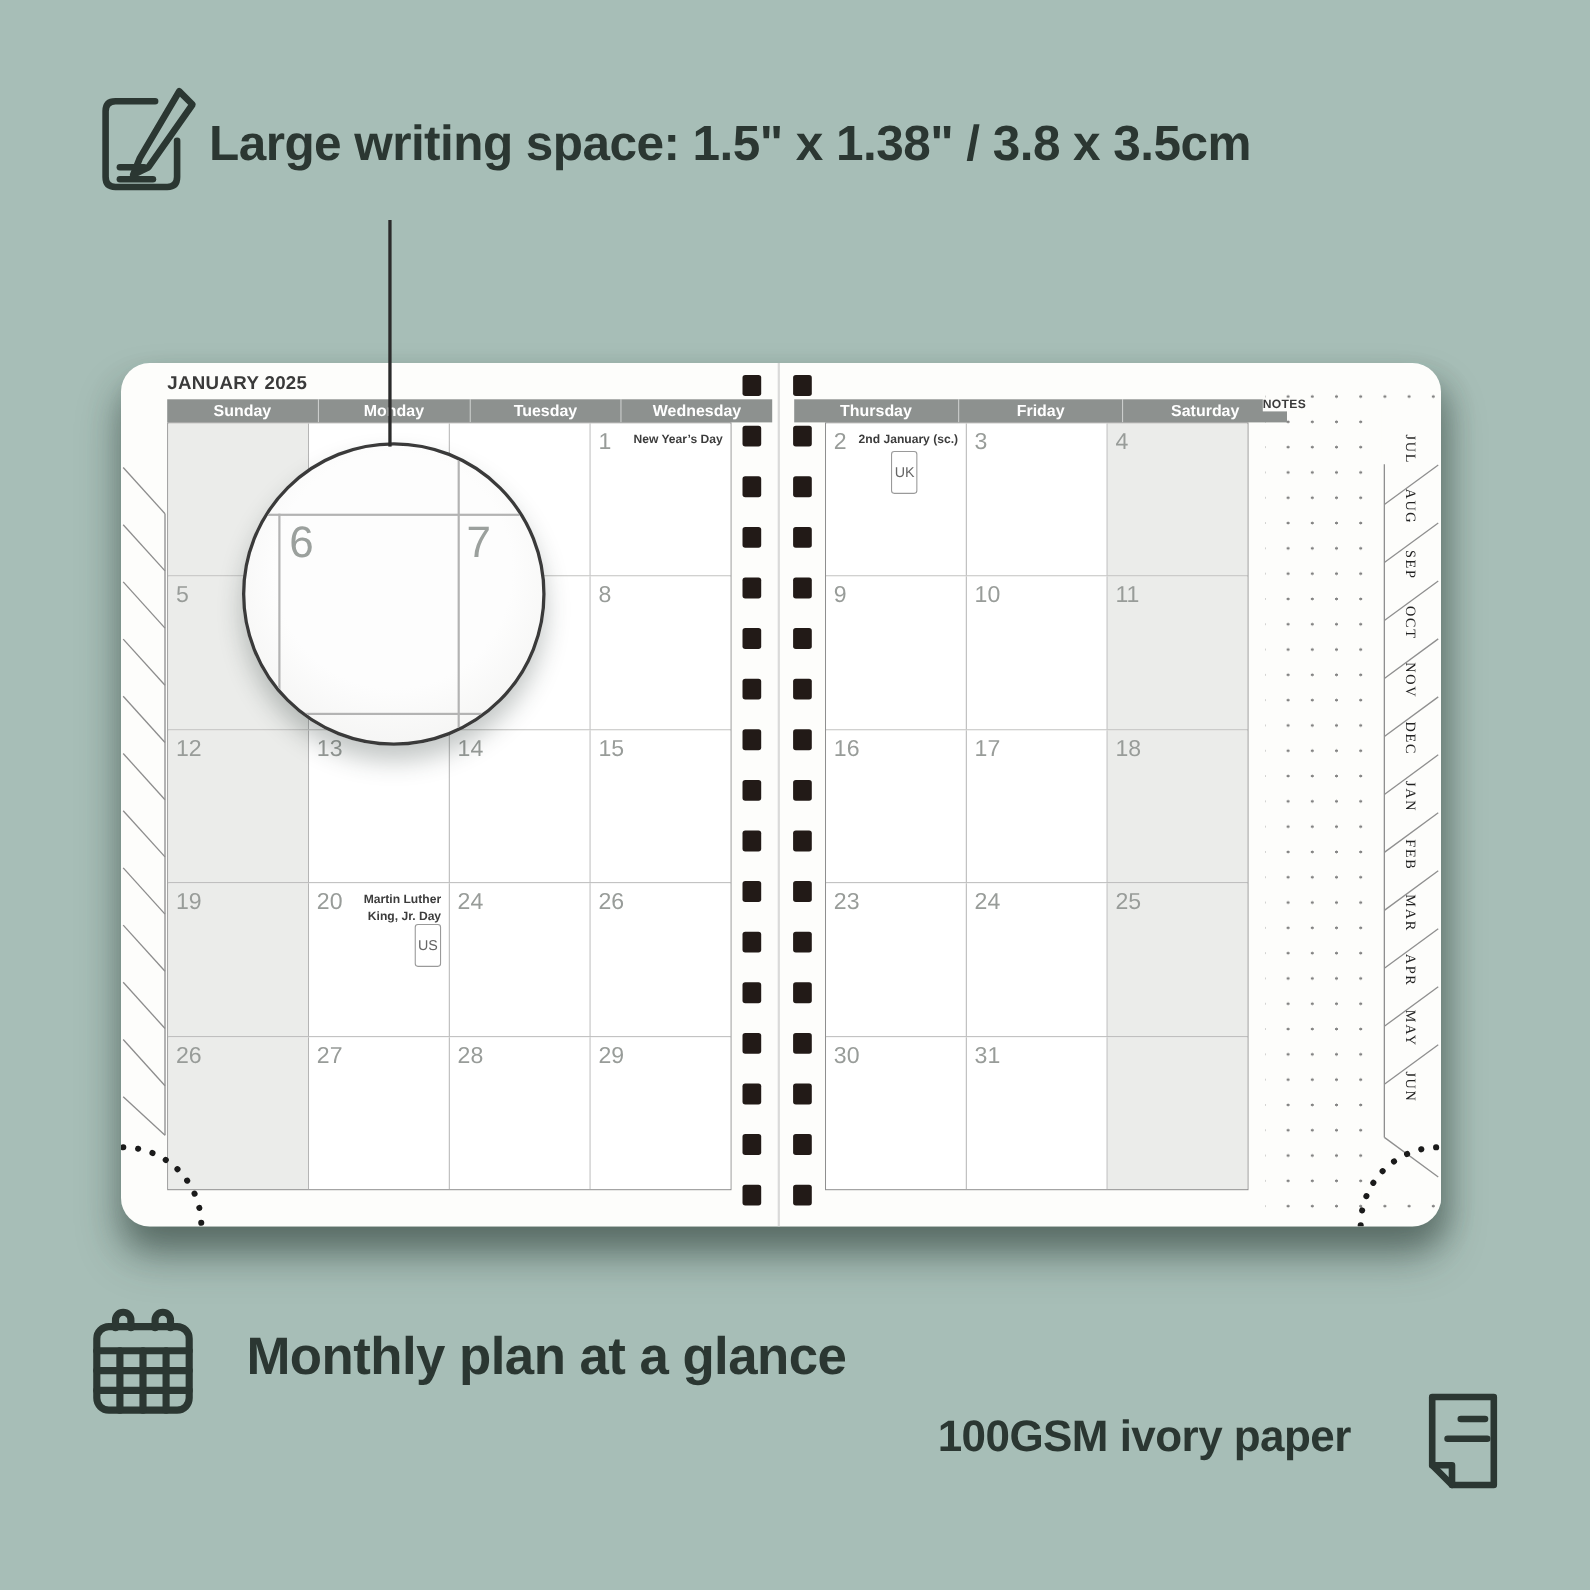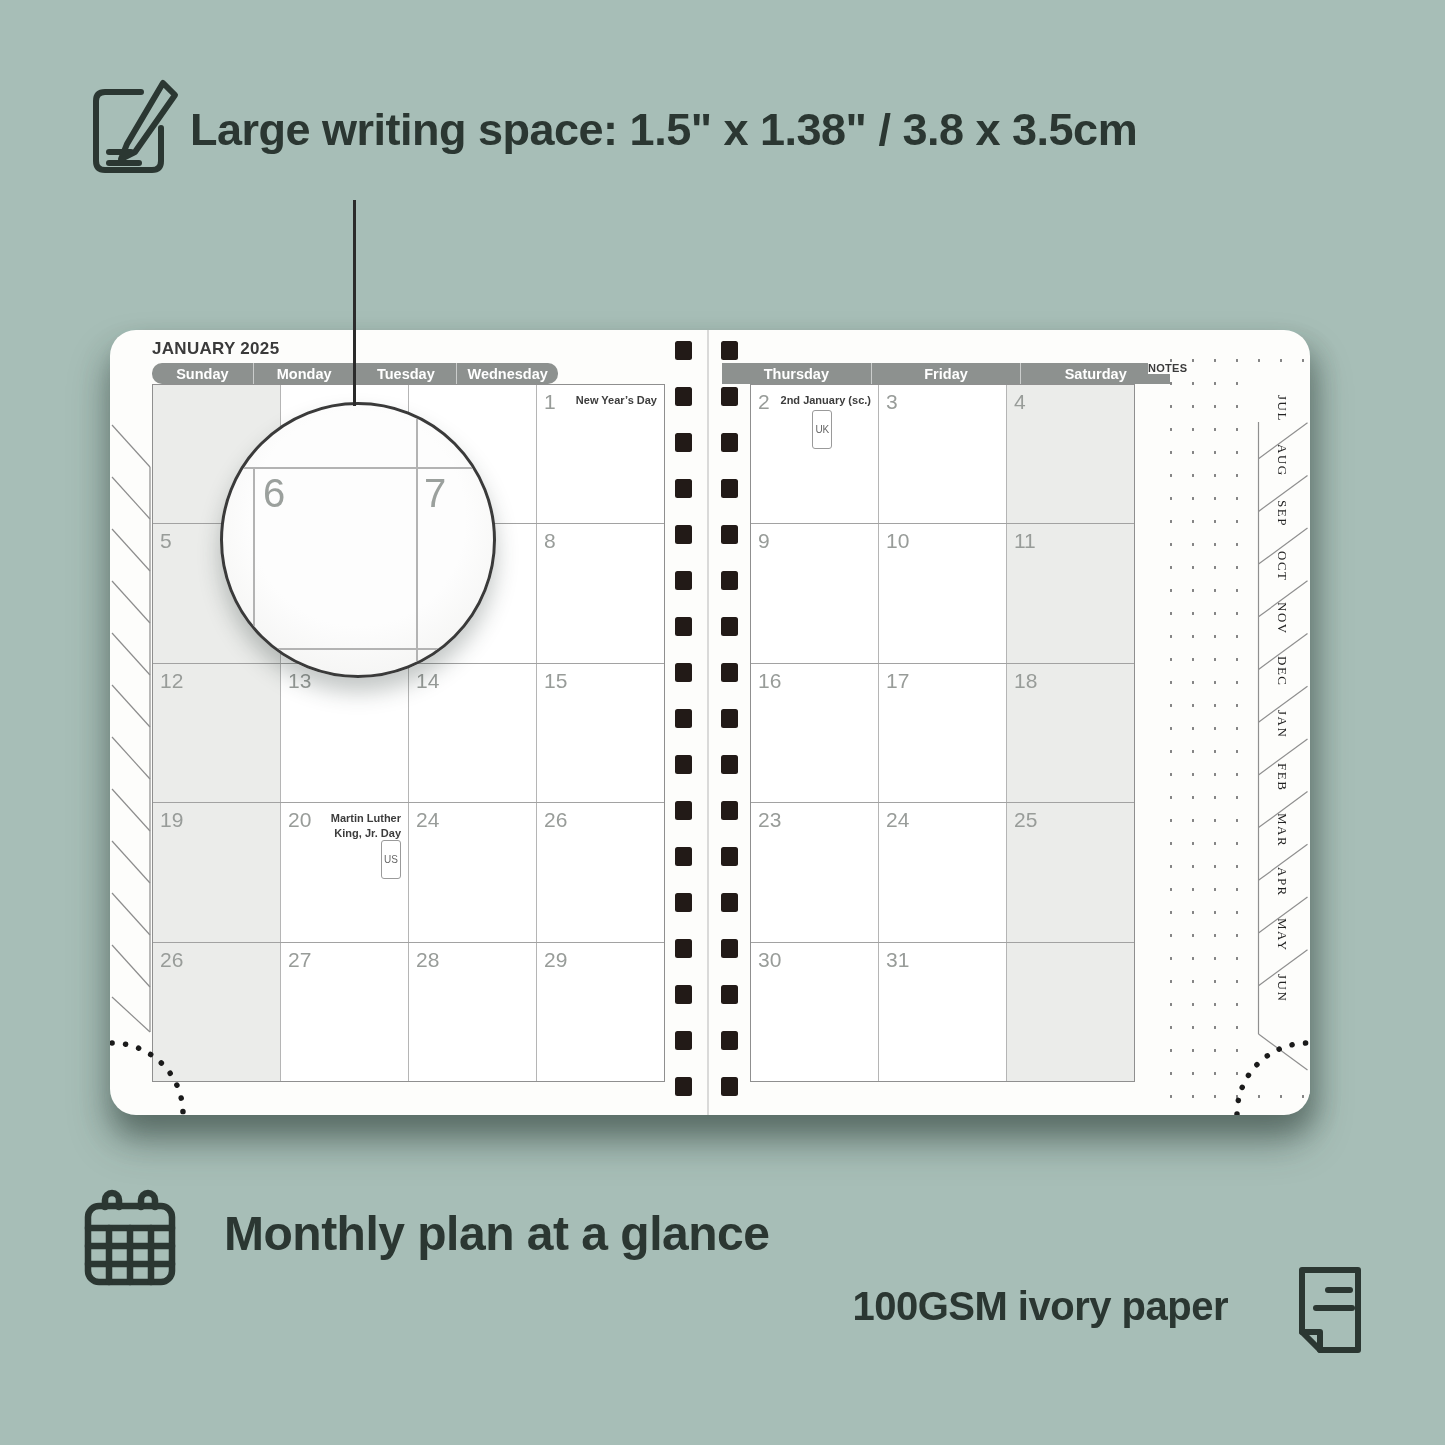--- a/index.html
+++ b/index.html
@@ -18,39 +18,39 @@
 
   .planner{position:absolute;left:110px;top:330px;width:1200px;height:785px;background:#fdfdfb;
            border-radius:26px;overflow:hidden;z-index:5;
            box-shadow:0 20px 30px rgba(45,62,56,.30), 10px 14px 22px rgba(45,62,56,.18);}
   .planner-shadow{position:absolute;left:110px;top:330px;width:1200px;height:785px;border-radius:26px;z-index:4;
            box-shadow:0 26px 40px rgba(40,58,52,.35);}
 
   .month-title{position:absolute;left:42px;top:9px;font-size:17px;font-weight:700;color:#3a3a3a;letter-spacing:.3px;}
 
   .day-header{position:absolute;top:33px;height:21px;display:flex;background:#8d918f;z-index:3;}
-  #left-day-headers{left:42px;width:406px;border-radius:10px;}
+  #left-day-headers{left:42px;width:550px;}
   #right-day-headers{left:612px;width:448px;}
   .dh{flex:1;color:#fff;font-size:14.5px;font-weight:700;display:flex;align-items:center;justify-content:center;
       border-right:1px solid rgba(255,255,255,.55);}
   .dh:last-child{border-right:none;}
 
   .grid{position:absolute;top:54px;height:698px;display:flex;flex-direction:column;border:1px solid #8f8f8f;
         box-sizing:border-box;z-index:3;}
   #left-grid{left:42px;width:513px;}
   #right-grid{left:640px;width:385px;}
   .grow{flex:1;display:flex;border-bottom:1px solid #a2a2a2;}
   .grow:last-child{border-bottom:none;}
   .cell{flex:1;border-right:1px solid #b5b5b5;padding:4px 7px 0 7px;display:flex;gap:4px;background:#fff;
         overflow:hidden;box-sizing:border-box;}
   .cell:last-child{border-right:none;}
   .cell.shaded{background:#ebecea;}
   .date-num{font-size:21px;color:#989c99;line-height:1.2;}
   .hol{flex:1;text-align:right;font-size:11px;font-weight:700;color:#3c3c3c;line-height:1.3;padding-top:4px;}
-  .badge{display:inline-block;border:1px solid #9a9a9a;border-radius:3px;font-size:10px;line-height:9px;
+  .badge{display:inline-block;border:1px solid #9a9a9a;border-radius:3px;font-size:13px;line-height:9px;
          padding:14px 2px;color:#666;font-weight:400;background:#fff;vertical-align:1px;}
   .badge-below{display:block;text-align:center;margin-top:3px;}
 
   .notes-label{position:absolute;left:1038px;top:32px;font-size:11px;font-weight:700;color:#3b3b3b;
                background:#fdfdfb;padding-right:9px;z-index:5;letter-spacing:.3px;}
   .dot-grid{position:absolute;left:1040px;top:28px;width:212px;height:760px;z-index:2;
             background-image:radial-gradient(circle,#6e6e6e 1.1px,transparent 1.5px);
             background-size:22px 23px;background-position:10px 14px;opacity:.85;}
 
   .tab-strip{position:absolute;left:1146px;top:40px;width:54px;height:724px;background:#fdfdfb;z-index:6;}

